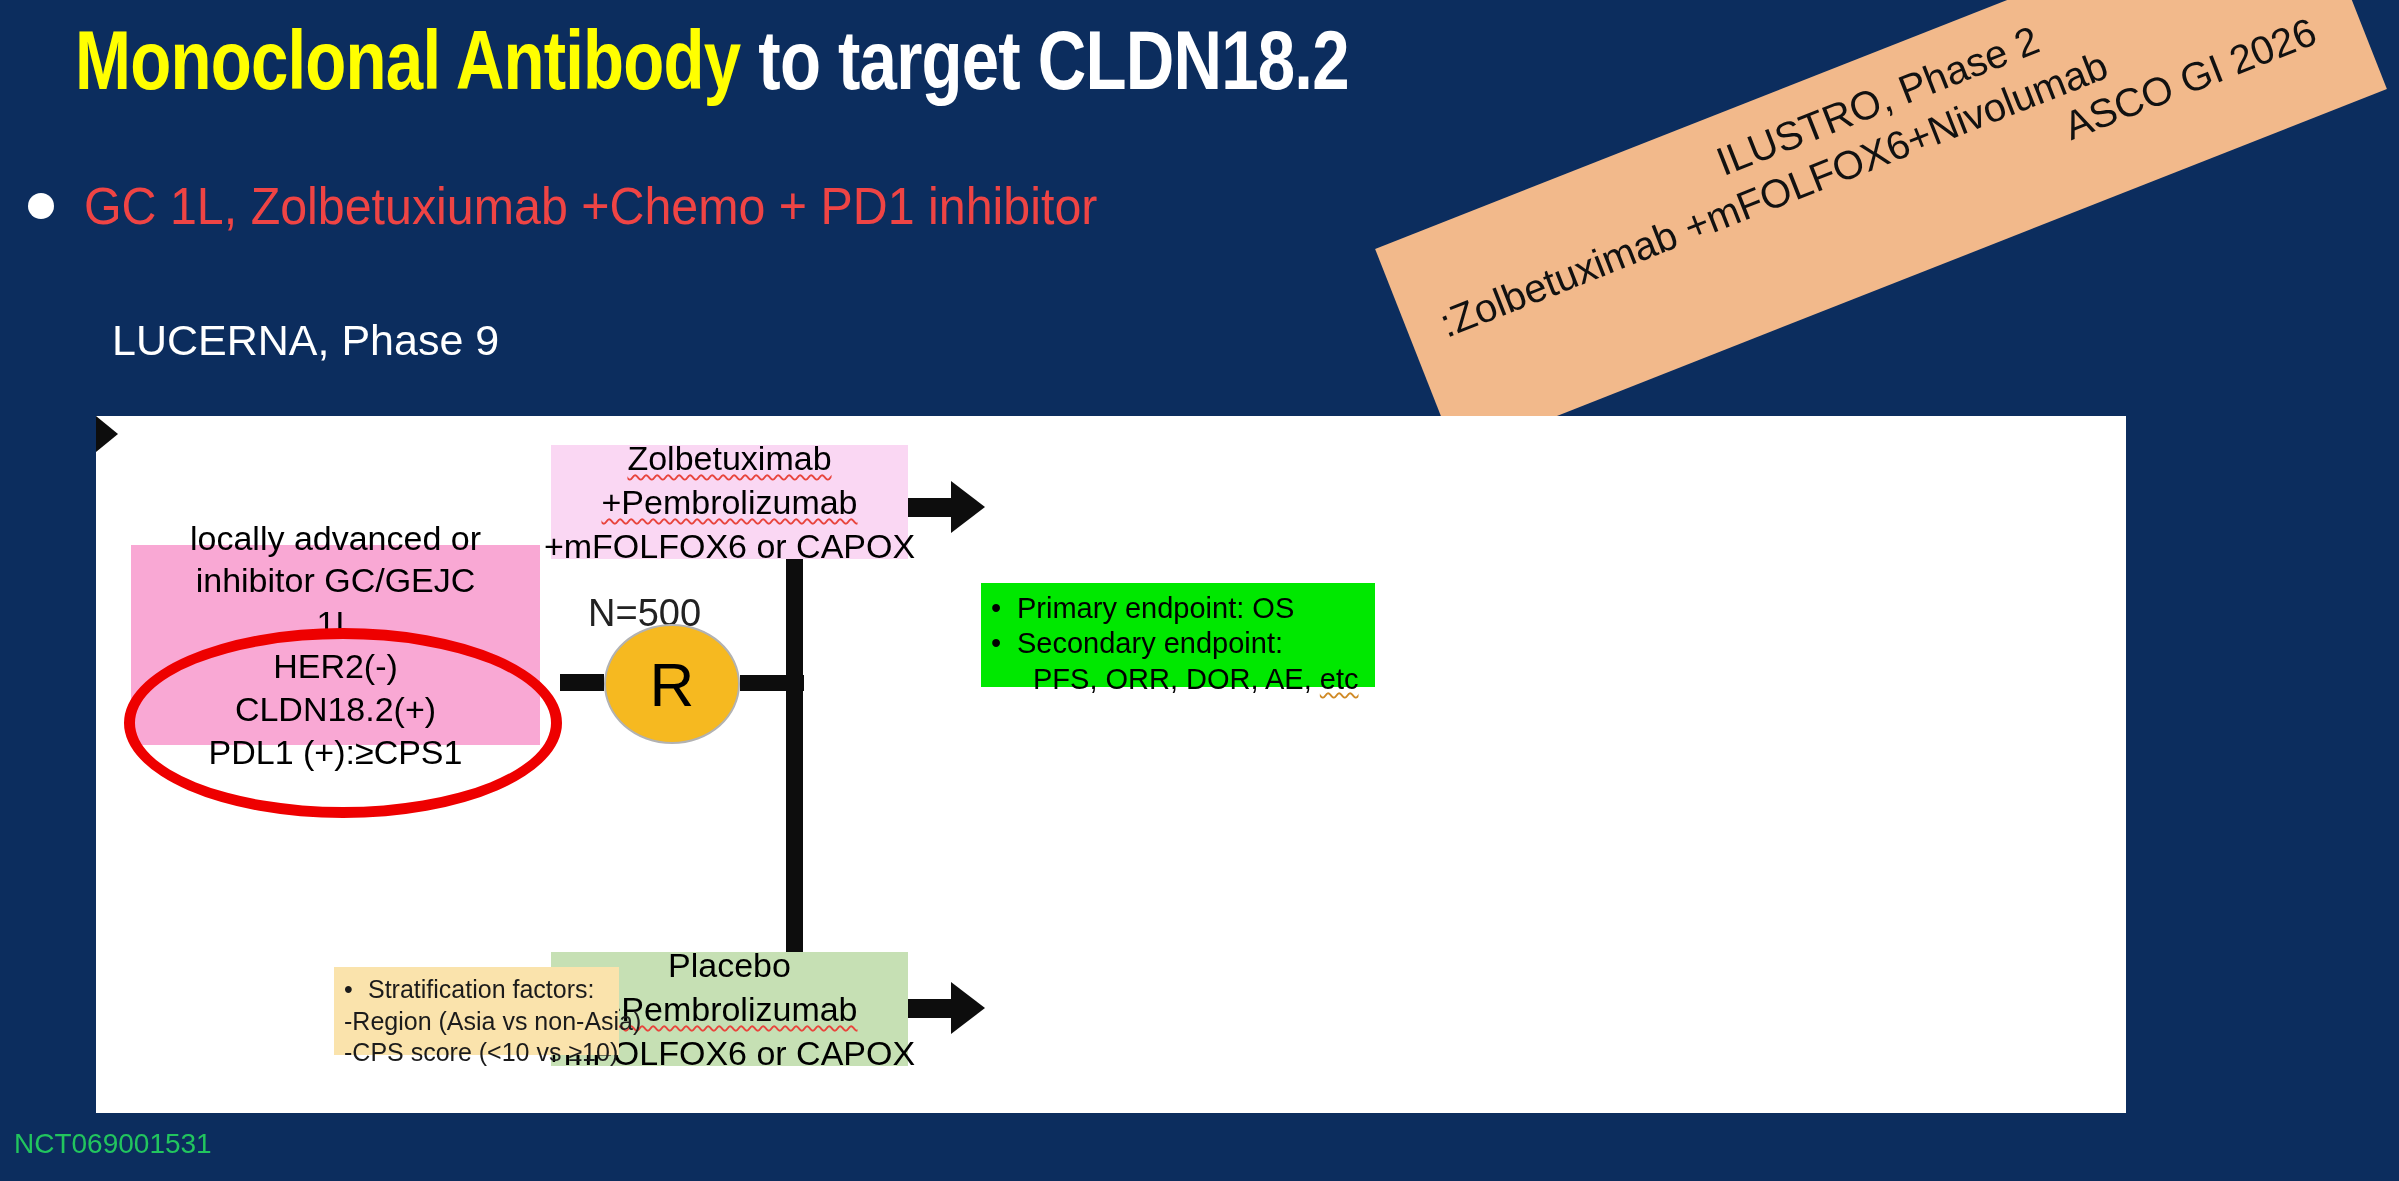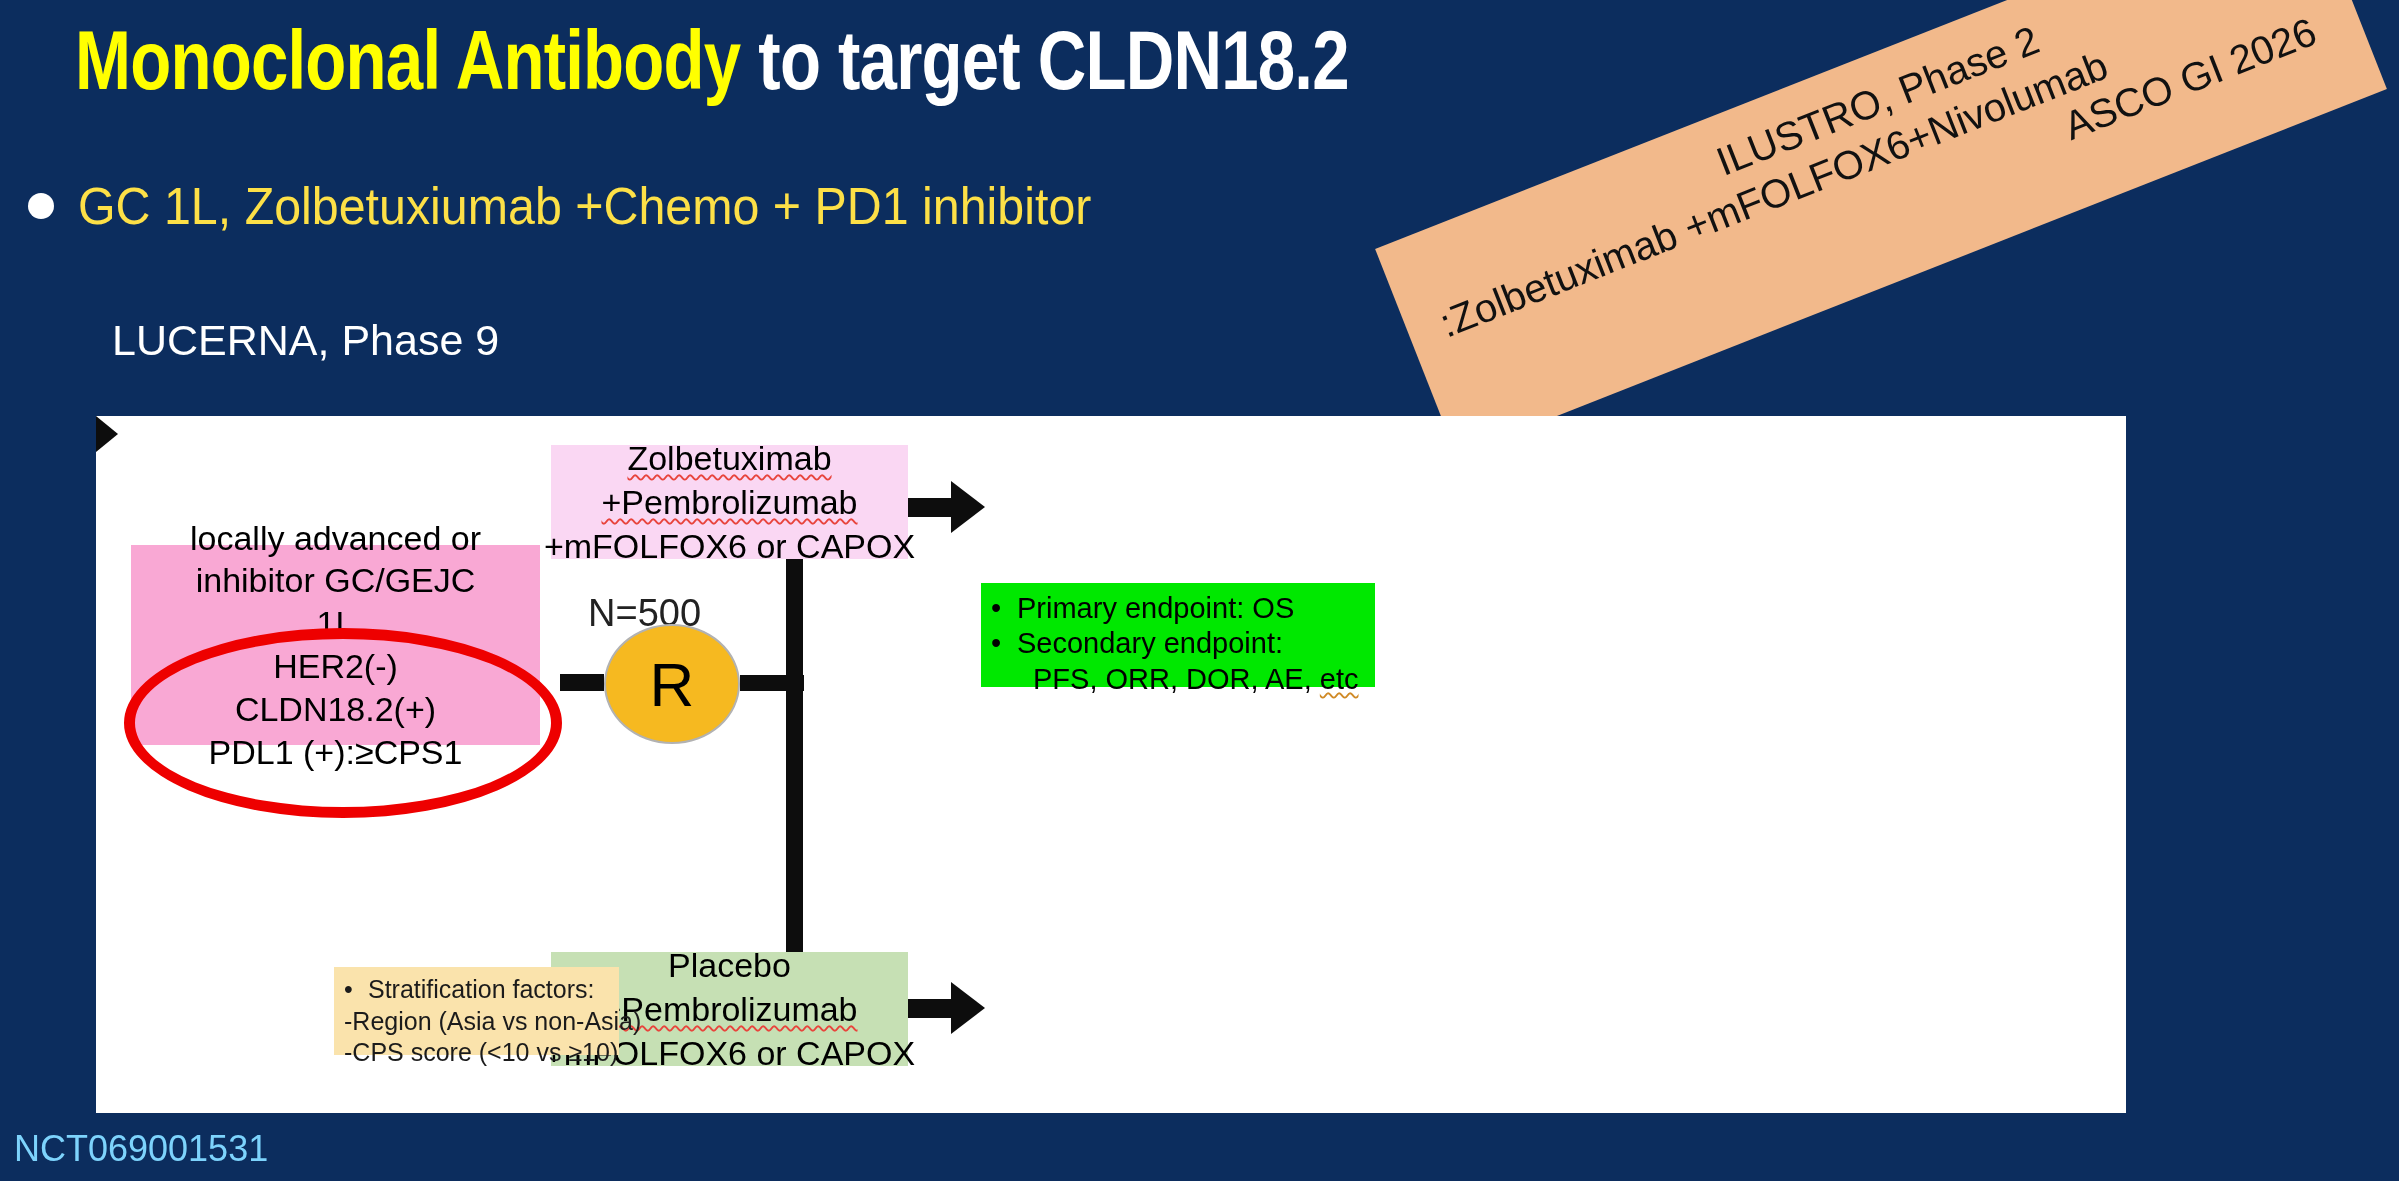--- a/index.html
+++ b/index.html
@@ -16,22 +16,22 @@
     white-space:nowrap;
     transform:scaleX(0.80);transform-origin:left top;
     letter-spacing:-1px;
   }
   #slide-title .hl{color:#ffff00;}
   #slide-title .plain{color:#ffffff;}
 
   
   #bullet-row{
     position:absolute;left:28px;top:180px;
-    display:flex;align-items:center;gap:24px;
-    color:#fde047;
+    display:flex;align-items:center;gap:30px;
+    color:#ef4444;
     justify-content:space-between;
   }
   #bullet-row .dot{
     width:26px;height:26px;border-radius:50%;background:#ffffff;
     display:inline-block;flex:0 0 auto;
   }
   #bullet-row .btxt{
     font-size:52px;line-height:1;white-space:nowrap;
     transform:scaleX(0.93);transform-origin:left center;
   }
@@ -160,21 +160,21 @@
     box-sizing:border-box;
     padding:7px 0 0 10px;
     color:#1b1b1b;font-size:25px;line-height:1.26;white-space:nowrap;
   }
   #strat-box .st-row{display:flex;gap:16px;}
   #strat-box .st-bul{width:8px;flex:0 0 auto;text-align:center;}
 
   
   #nct-footer{
     position:absolute;left:14px;top:1128px;
-    color:#7dd3fc;font-size:36px;white-space:nowrap;
+    color:#22c55e;font-size:28px;white-space:nowrap;
   }
 </style>
 </head>
 <body>
 
 <div id="slide-title">
   <span class="hl">Monoclonal Antibody</span><span class="plain"> to target CLDN18.2</span>
 </div>
 
 <div id="bullet-row">

